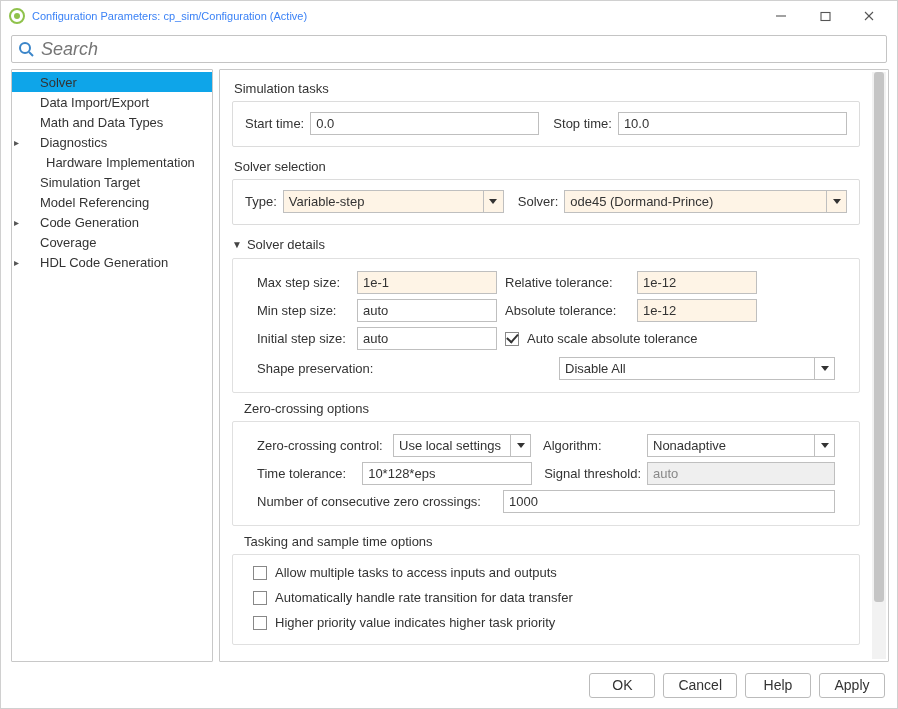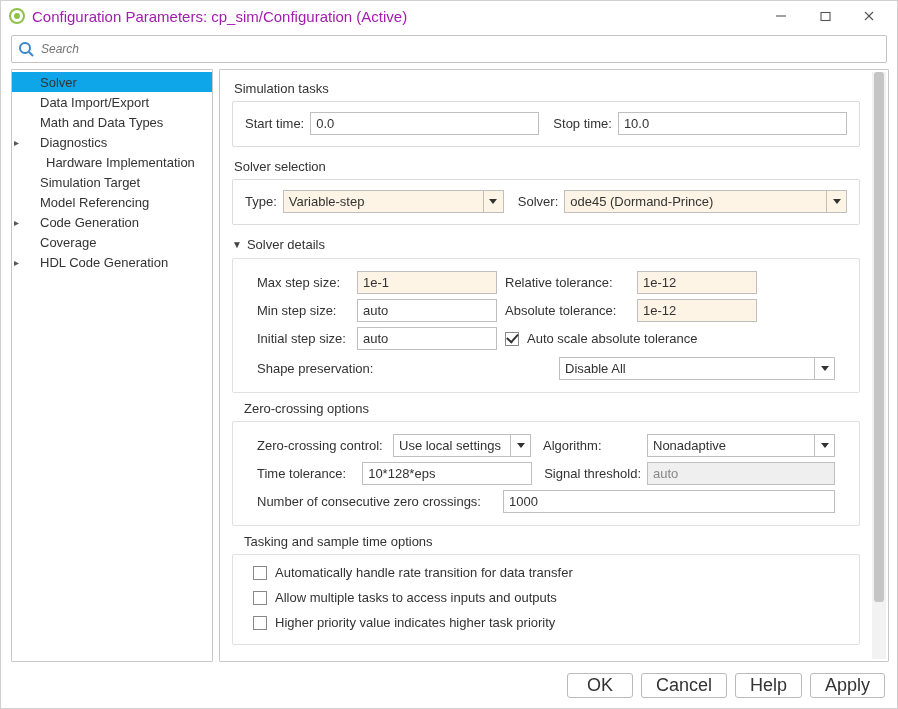--- a/index.html
+++ b/index.html
@@ -1,26 +1,26 @@
 <!DOCTYPE html>
 <html><head>
 <meta charset="utf-8">
 <style>
   * { box-sizing: border-box; font-family: "Segoe UI", Arial, sans-serif; }
   body { margin: 0; background: #fff; width: 898px; height: 709px; overflow: hidden; font-size: 13px; color: #333; }
   .window   { width: 898px; height: 709px; border: 1px solid #d0d0d0; display:flex; flex-direction:column; }
-  .titlebar { height: 30px; display:flex; align-items:center; padding:0 6px 0 8px; color:#a21caf; font-size:15px; user-select:none; }
+  .titlebar { height: 30px; display:flex; align-items:center; padding:0 6px 0 8px; color:#3b82f6; font-size:11px; user-select:none; }
   .titlebar .icon { width:16px; height:16px; border-radius:50%; border:2px solid #8fc24b; margin-right:7px; position:relative; }
   .titlebar .icon::after { content:""; position:absolute; inset:3px; border-radius:50%; background:#8fc24b; }
   .title-controls { margin-left:auto; display:flex; gap:0; }
   .title-controls div { width:44px; height:28px; display:flex; align-items:center; justify-content:center; color:#555; font-size:14px; }
   .title-controls svg { stroke:#555; stroke-width:1.1; fill:none; }
   .searchwrap { padding:4px 10px 6px; }
   .search    { height:28px; border:1px solid #c4c4c4; border-radius:2px; display:flex; align-items:center; padding:0 6px; gap:5px; }
-  .search input { border:none; outline:none; font-size:12px; font-style:italic; color:#888; flex:1; background:transparent; }
+  .search input { border:none; outline:none; font-size:18px; font-style:italic; color:#888; flex:1; background:transparent; }
   .body      { flex:1; display:flex; padding:0 8px 0 10px; min-height:0; }
   .sidebar   { width:202px; border:1px solid #c8c8c8; border-radius:1px; padding:2px 0 2px 0; overflow:auto; }
   .nav-item  { display:flex; align-items:center; height:20px; padding-left:14px; cursor:default; }
   .nav-item .expander { width:12px; margin-left:-12px; color:#555; font-size:10px;}
   .nav-item.selected { background:#0ea5e9; }
   .content   { flex:1; border:1px solid #c8c8c8; border-radius:1px; margin-left:6px; position:relative; overflow:hidden; }
   .content-scroll { position:absolute; inset:0 18px 0 0; overflow:hidden; padding:11px 10px 14px 12px; }
   .fakescroll { position:absolute; top:2px; right:2px; bottom:2px; width:14px; background:#f2f2f2; }
   .fakescroll .thumb { position:absolute; top:0; left:2px; right:2px; height:530px; background:#c5c5c5; border-radius:3px; }
   .section-title { margin:0 0 5px 2px; color:#333; }
@@ -35,21 +35,21 @@
   .selectbox .arrowbtn { width:20px; height:100%; border-left:1px solid #bfbfbf; display:flex; align-items:center; justify-content:center; }
   .selectbox .arrowbtn svg { width:8px; height:6px; }
   .disclosure { display:flex; align-items:center; gap:5px; margin:4px 0 6px 0; }
   .disclosure .tri { font-size:10px; color:#444; }
   .subpanel { border:1px solid #e0e0e0; border-radius:2px; padding:12px 24px; margin-bottom:8px; }
   .grid3    { display:grid; grid-template-columns: 100px 140px 140px 120px; row-gap:5px; align-items:center; }
   .check { display:flex; align-items:center; gap:8px; }
   .checkbox { width:14px; height:14px; border:1px solid #888; background:#fff; display:flex; align-items:center; justify-content:center; }
   .checkbox.checked::after { content:""; width:9px; height:5px; border-left:2px solid #333; border-bottom:2px solid #333; transform:rotate(-48deg) translate(1px,-1px); }
   .footer    { height:46px; display:flex; align-items:center; justify-content:flex-end; gap:8px; padding:0 12px; }
-  button.btn { height:25px; min-width:66px; padding:0 14px; border:1px solid #bbb; background:#fff; border-radius:3px; font-size:18px; color:#333; }
+  button.btn { height:25px; min-width:66px; padding:0 14px; border:1px solid #bbb; background:#fff; border-radius:3px; font-size:14px; color:#333; }
   .mag { stroke:#3a85c9; stroke-width:2; fill:none; }
 </style>
 </head>
 <body>
 
 <div class="window">
 
   <div class="titlebar">
     <div class="icon"></div>
     <span>Configuration Parameters: cp_sim/Configuration (Active)</span>
@@ -233,25 +233,25 @@
           <div class="row" style="margin-top:5px;">
             <span class="lbl" style="width:240px">Number of consecutive zero crossings:</span>
             <input class="txt" style="flex: 1 1 0%;" value="1000">
           </div>
         </div>
 
         <div class="section-title" style="margin-left:12px;">Tasking and sample time options</div>
         <div class="subpanel" style="padding:10px 20px 4px;" id="tasking-panel">
             <div class="check" style="margin-bottom: 10px;">
               <div class="checkbox"></div>
-              <span>Automatically handle rate transition for data transfer</span>
+              <span>Allow multiple tasks to access inputs and outputs</span>
             </div>
             <div class="check" style="margin-bottom: 10px;">
               <div class="checkbox"></div>
-              <span>Allow multiple tasks to access inputs and outputs</span>
+              <span>Automatically handle rate transition for data transfer</span>
             </div>
             <div class="check" style="margin-bottom: 10px;">
               <div class="checkbox"></div>
               <span>Higher priority value indicates higher task priority</span>
             </div>
           </div>
 
       </div>
       <div class="fakescroll">
           <div class="thumb"></div>

